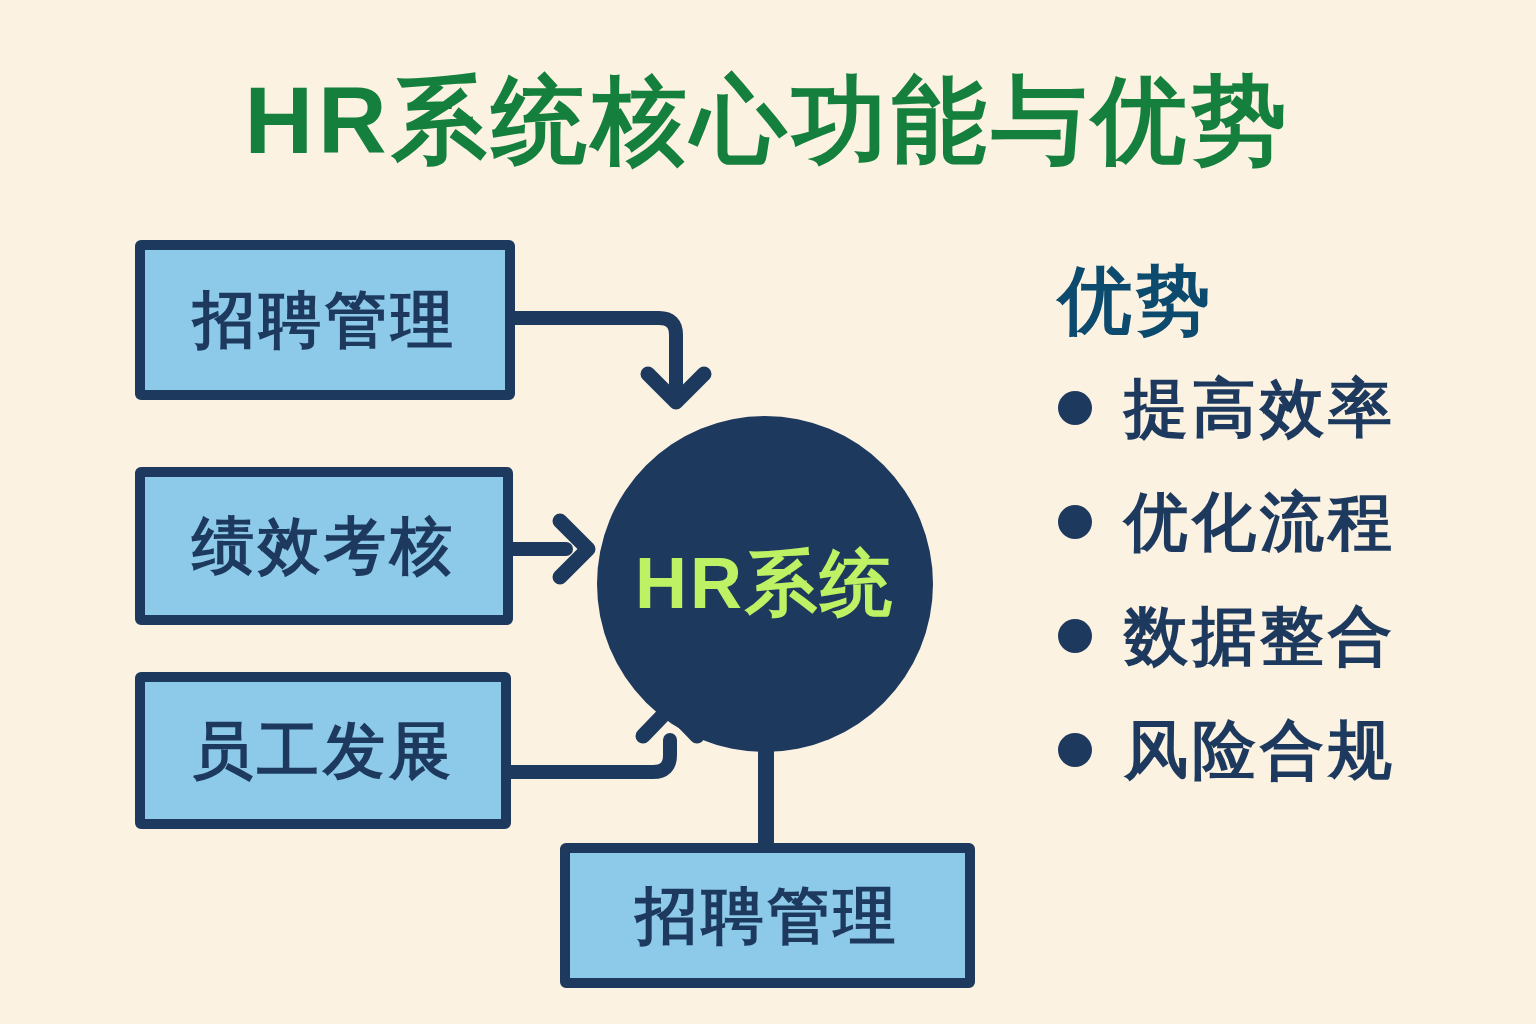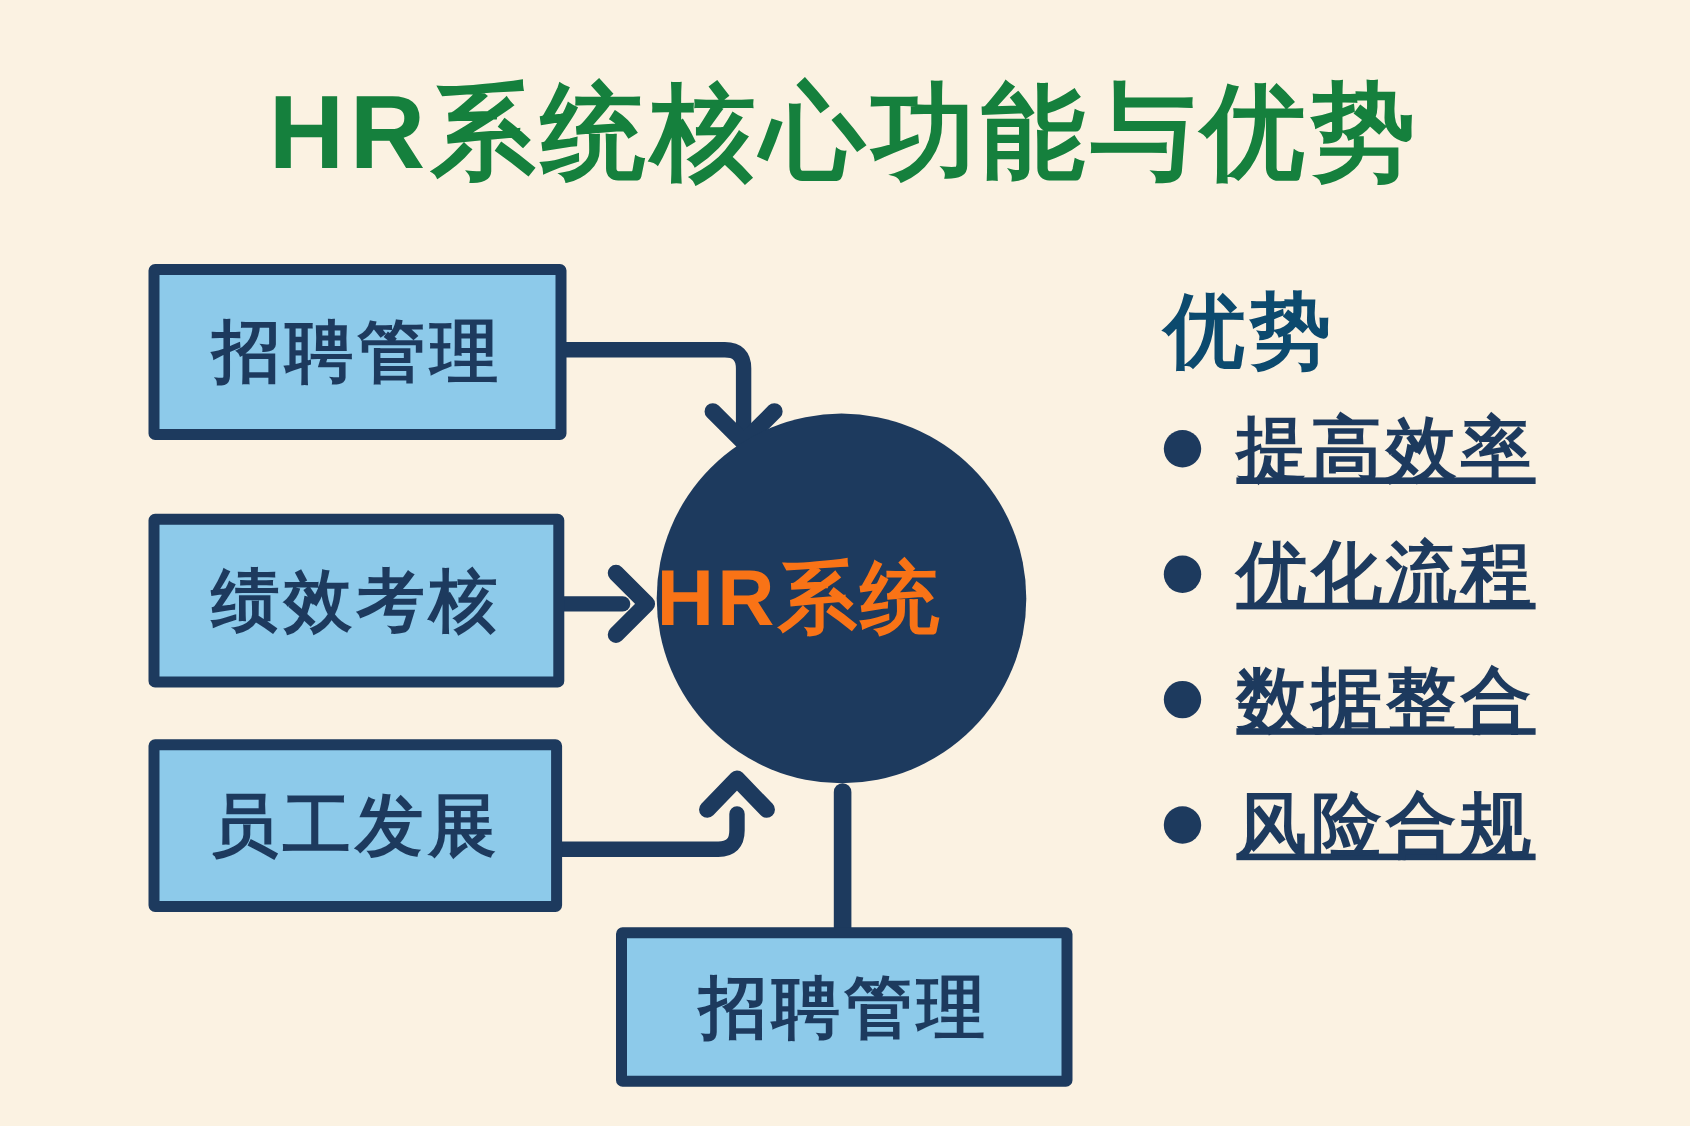--- a/index.html
+++ b/index.html
@@ -50,50 +50,49 @@
     letter-spacing: 4px;
     color: #1d3a5e;
   }
   .box-recruitment  { left: 135px; top: 240px; width: 380px; height: 160px; }
   .box-performance  { left: 135px; top: 467px; width: 378px; height: 158px; }
   .box-development  { left: 135px; top: 672px; width: 376px; height: 157px; }
   .box-operation    { left: 560px; top: 843px; width: 415px; height: 145px; }
   .hub {
     position: absolute;
     left: 597px;
-    top: 376px;
+    top: 416px;
     width: 336px;
     height: 336px;
     border-radius: 50%;
     background: #1d3a5e;
     display: flex;
     align-items: center;
-    justify-content: flex-start;
+    justify-content: center;
     font-size: 72px;
     font-weight: bold;
     letter-spacing: 3px;
-    color: #f97316;
+    color: #bef264;
   }
   .adv-heading {
     position: absolute;
     left: 1058px;
     top: 252px;
     font-size: 74px;
     font-weight: bold;
     letter-spacing: 4px;
     color: #0c4a6e;
   }
   .adv-list {
     position: absolute;
     left: 1058px;
     top: 372px;
     margin: 0;
     padding: 0;
     list-style: none;
-    text-decoration: underline;
   }
   .adv-item {
     display: flex;
     align-items: center;
     height: 72px;
     margin-bottom: 42px;
     font-size: 64px;
     font-weight: bold;
     letter-spacing: 4px;
     color: #1d3a5e;

